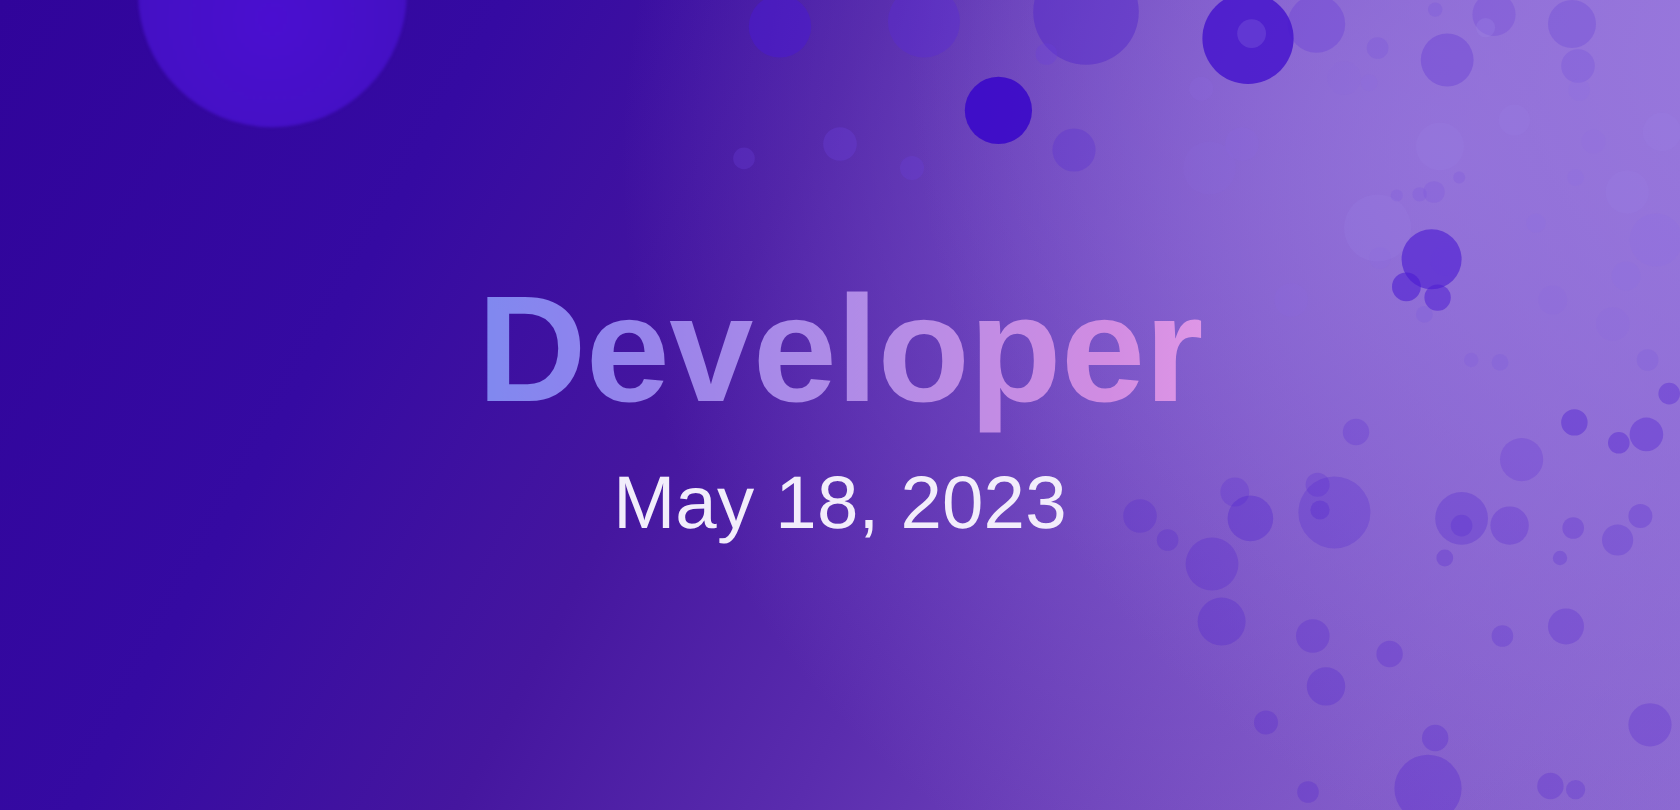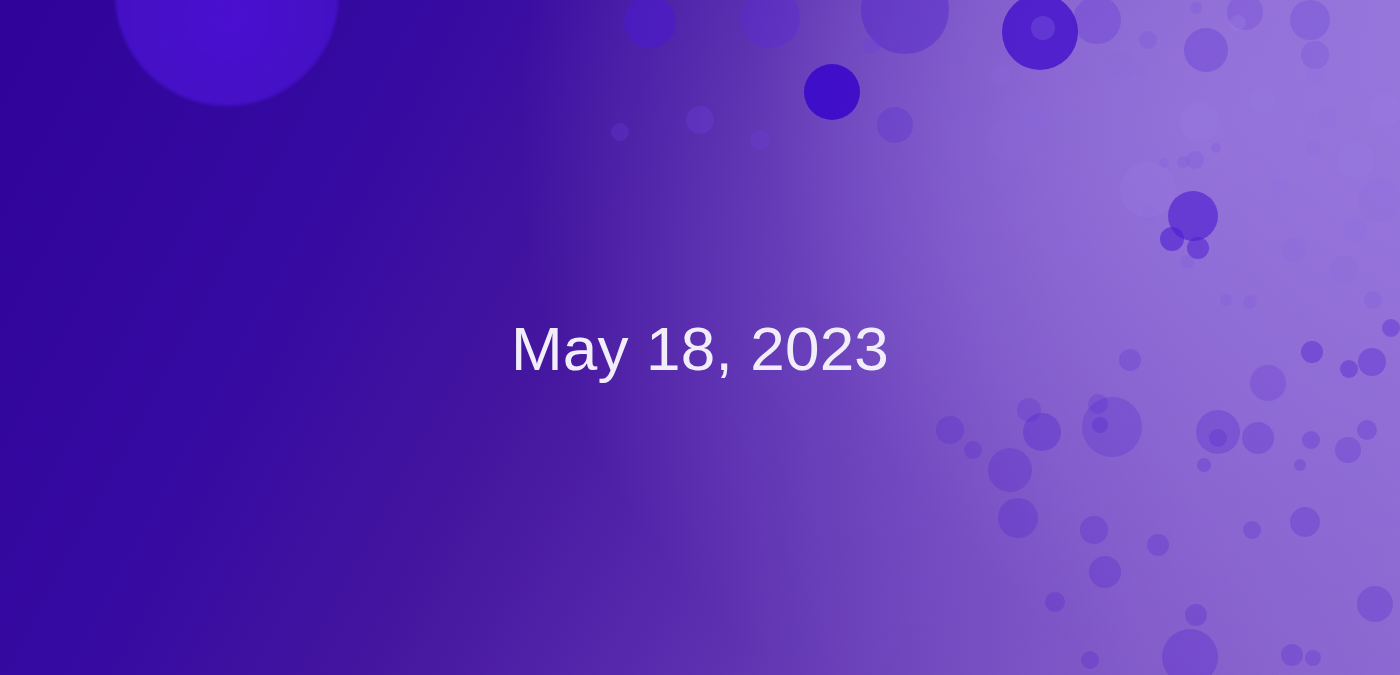--- a/index.html
+++ b/index.html
@@ -174,17 +174,18 @@
       <div class="bk" style="left: 1082px; top: 397px; width: 60px; height: 60px; background: rgb(74, 26, 208); opacity: 0.22;"></div>
       <div class="bk" style="left: 1209px; top: 429px; width: 18px; height: 18px; background: rgb(74, 26, 208); opacity: 0.22;"></div>
       <div class="bk" style="left: 964px; top: 441px; width: 18px; height: 18px; background: rgb(74, 26, 208); opacity: 0.22;"></div>
       <div class="bk" style="left: 936px; top: 416px; width: 28px; height: 28px; background: rgb(74, 26, 208); opacity: 0.22;"></div>
       <div class="bk" style="left: 986px; top: 118px; width: 44px; height: 44px; background: rgb(139, 106, 224); opacity: 0.18;"></div>
       <div class="bk" style="left: 1106px; top: 51px; width: 28px; height: 28px; background: rgb(139, 106, 224); opacity: 0.18;"></div>
     </div>
 
   <div class="content">
     <h1 class="title">
+      <span class="title-line">Developer</span>
     </h1>
     <div class="subtitle">May 18, 2023</div>
   </div>
 
 </div>
 
 </body></html>

